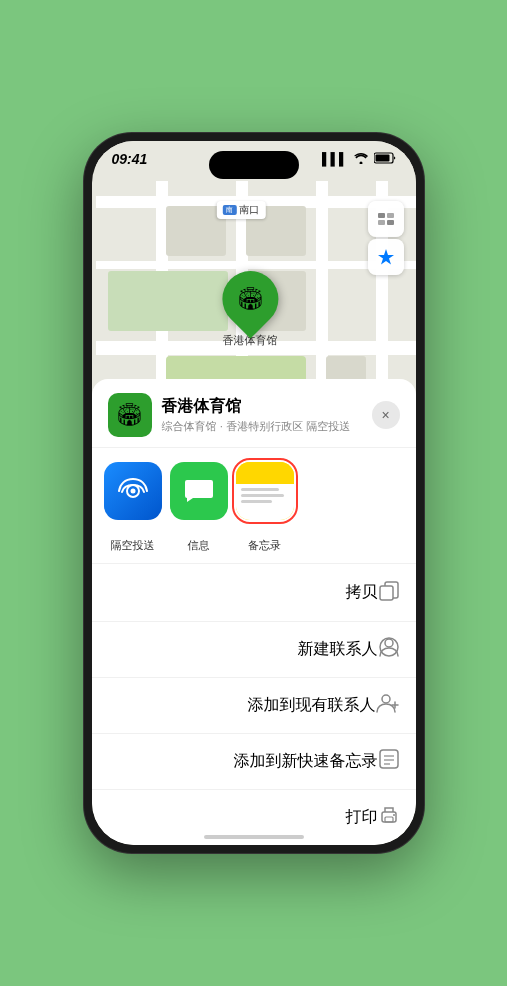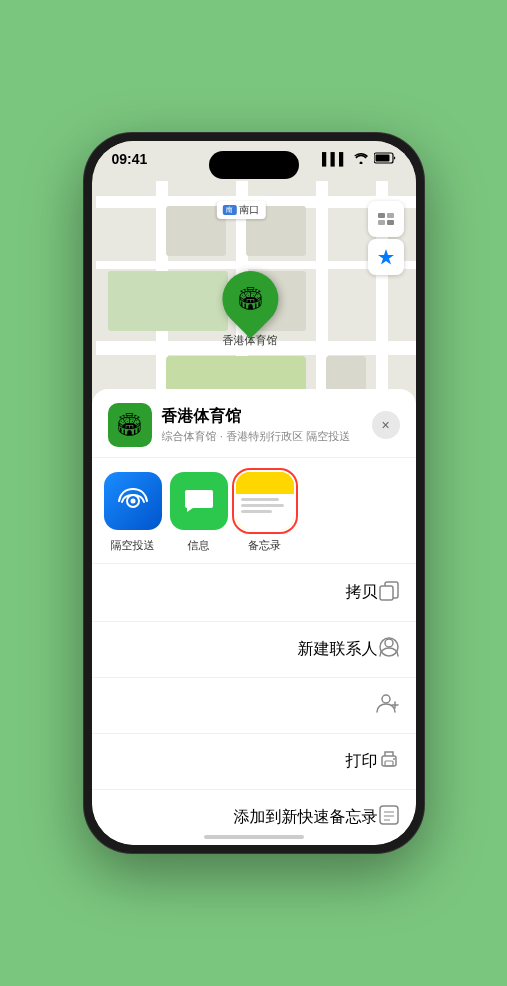--- a/index.html
+++ b/index.html
@@ -37,20 +37,21 @@
       position: absolute;
       top: 0;
       left: 0;
       right: 0;
       z-index: 10;
     }
     .status-time {
       font-size: 14px;
       font-weight: 600;
       color: #000;
+      font-style: italic;
     }
     .status-icons {
       display: flex;
       align-items: center;
       gap: 5px;
     }
     .status-icons span {
       font-size: 12px;
       color: #000;
     }
@@ -240,21 +241,21 @@
       display: flex;
       padding: 14px 12px 10px;
       gap: 8px;
       overflow-x: auto;
       border-bottom: 1px solid #f0f0f0;
     }
     .share-item {
       display: flex;
       flex-direction: column;
       align-items: center;
-      gap: 8px;
+      gap: 18px;
       min-width: 58px;
     }
     .share-icon {
       width: 58px;
       height: 58px;
       border-radius: 14px;
       display: flex;
       align-items: center;
       justify-content: center;
       font-size: 26px;
@@ -483,52 +484,53 @@
           <span class="action-icon">
             <svg width="22" height="22" viewBox="0 0 22 22" fill="none">
               <circle cx="11" cy="7" r="4" stroke="#888" stroke-width="1.5" fill="none"></circle>
               <path d="M2 20c0-5 4-8 9-8s9 3 9 8" stroke="#888" stroke-width="1.5" fill="none" stroke-linecap="round"></path>
               <circle cx="11" cy="11" r="9" stroke="#888" stroke-width="1.5" fill="none"></circle>
             </svg>
           </span>
         </div>
 
         <div class="action-item">
+          <span class="action-label">添加到现有联系人</span>
           <span class="action-icon">
             <svg width="24" height="22" viewBox="0 0 24 22" fill="none">
               <circle cx="10" cy="7" r="4" stroke="#888" stroke-width="1.5" fill="none"></circle>
               <path d="M1 20c0-5 4-8 9-8s9 3 9 8" stroke="#888" stroke-width="1.5" fill="none" stroke-linecap="round"></path>
               <path d="M19 10v6M16 13h6" stroke="#888" stroke-width="1.5" stroke-linecap="round"></path>
+            </svg>
+          </span>
+        </div>
+
+        <div class="action-item">
+          <span class="action-label">添加到新快速备忘录</span>
+          <span class="action-icon">
+            <svg width="22" height="22" viewBox="0 0 22 22" fill="none">
+              <rect x="2" y="2" width="18" height="18" rx="3" stroke="#888" stroke-width="1.5" fill="none"></rect>
+              <line x1="6" y1="8" x2="16" y2="8" stroke="#888" stroke-width="1.2"></line>
+              <line x1="6" y1="12" x2="16" y2="12" stroke="#888" stroke-width="1.2"></line>
+              <line x1="6" y1="16" x2="12" y2="16" stroke="#888" stroke-width="1.2"></line>
             </svg>
           </span>
         </div>
 
         <div class="action-item">
           <span class="action-label">打印</span>
           <span class="action-icon">
             <svg width="22" height="22" viewBox="0 0 22 22" fill="none">
               <rect x="4" y="8" width="14" height="10" rx="2" stroke="#888" stroke-width="1.5" fill="none"></rect>
               <path d="M7 8V4h8v4" stroke="#888" stroke-width="1.5" fill="none"></path>
               <rect x="7" y="13" width="8" height="5" rx="1" stroke="#888" stroke-width="1.2" fill="none"></rect>
               <circle cx="16" cy="11" r="1" fill="#888"></circle>
             </svg>
           </span>
         </div>
 
-        <div class="action-item">
-          <span class="action-label">添加到新快速备忘录</span>
-          <span class="action-icon">
-            <svg width="22" height="22" viewBox="0 0 22 22" fill="none">
-              <rect x="2" y="2" width="18" height="18" rx="3" stroke="#888" stroke-width="1.5" fill="none"></rect>
-              <line x1="6" y1="8" x2="16" y2="8" stroke="#888" stroke-width="1.2"></line>
-              <line x1="6" y1="12" x2="16" y2="12" stroke="#888" stroke-width="1.2"></line>
-              <line x1="6" y1="16" x2="12" y2="16" stroke="#888" stroke-width="1.2"></line>
-            </svg>
-          </span>
-        </div>
-
       </div>
 
       <div class="home-indicator"></div>
     </div>
 
   </div>
 </div>
 
 </body></html>

